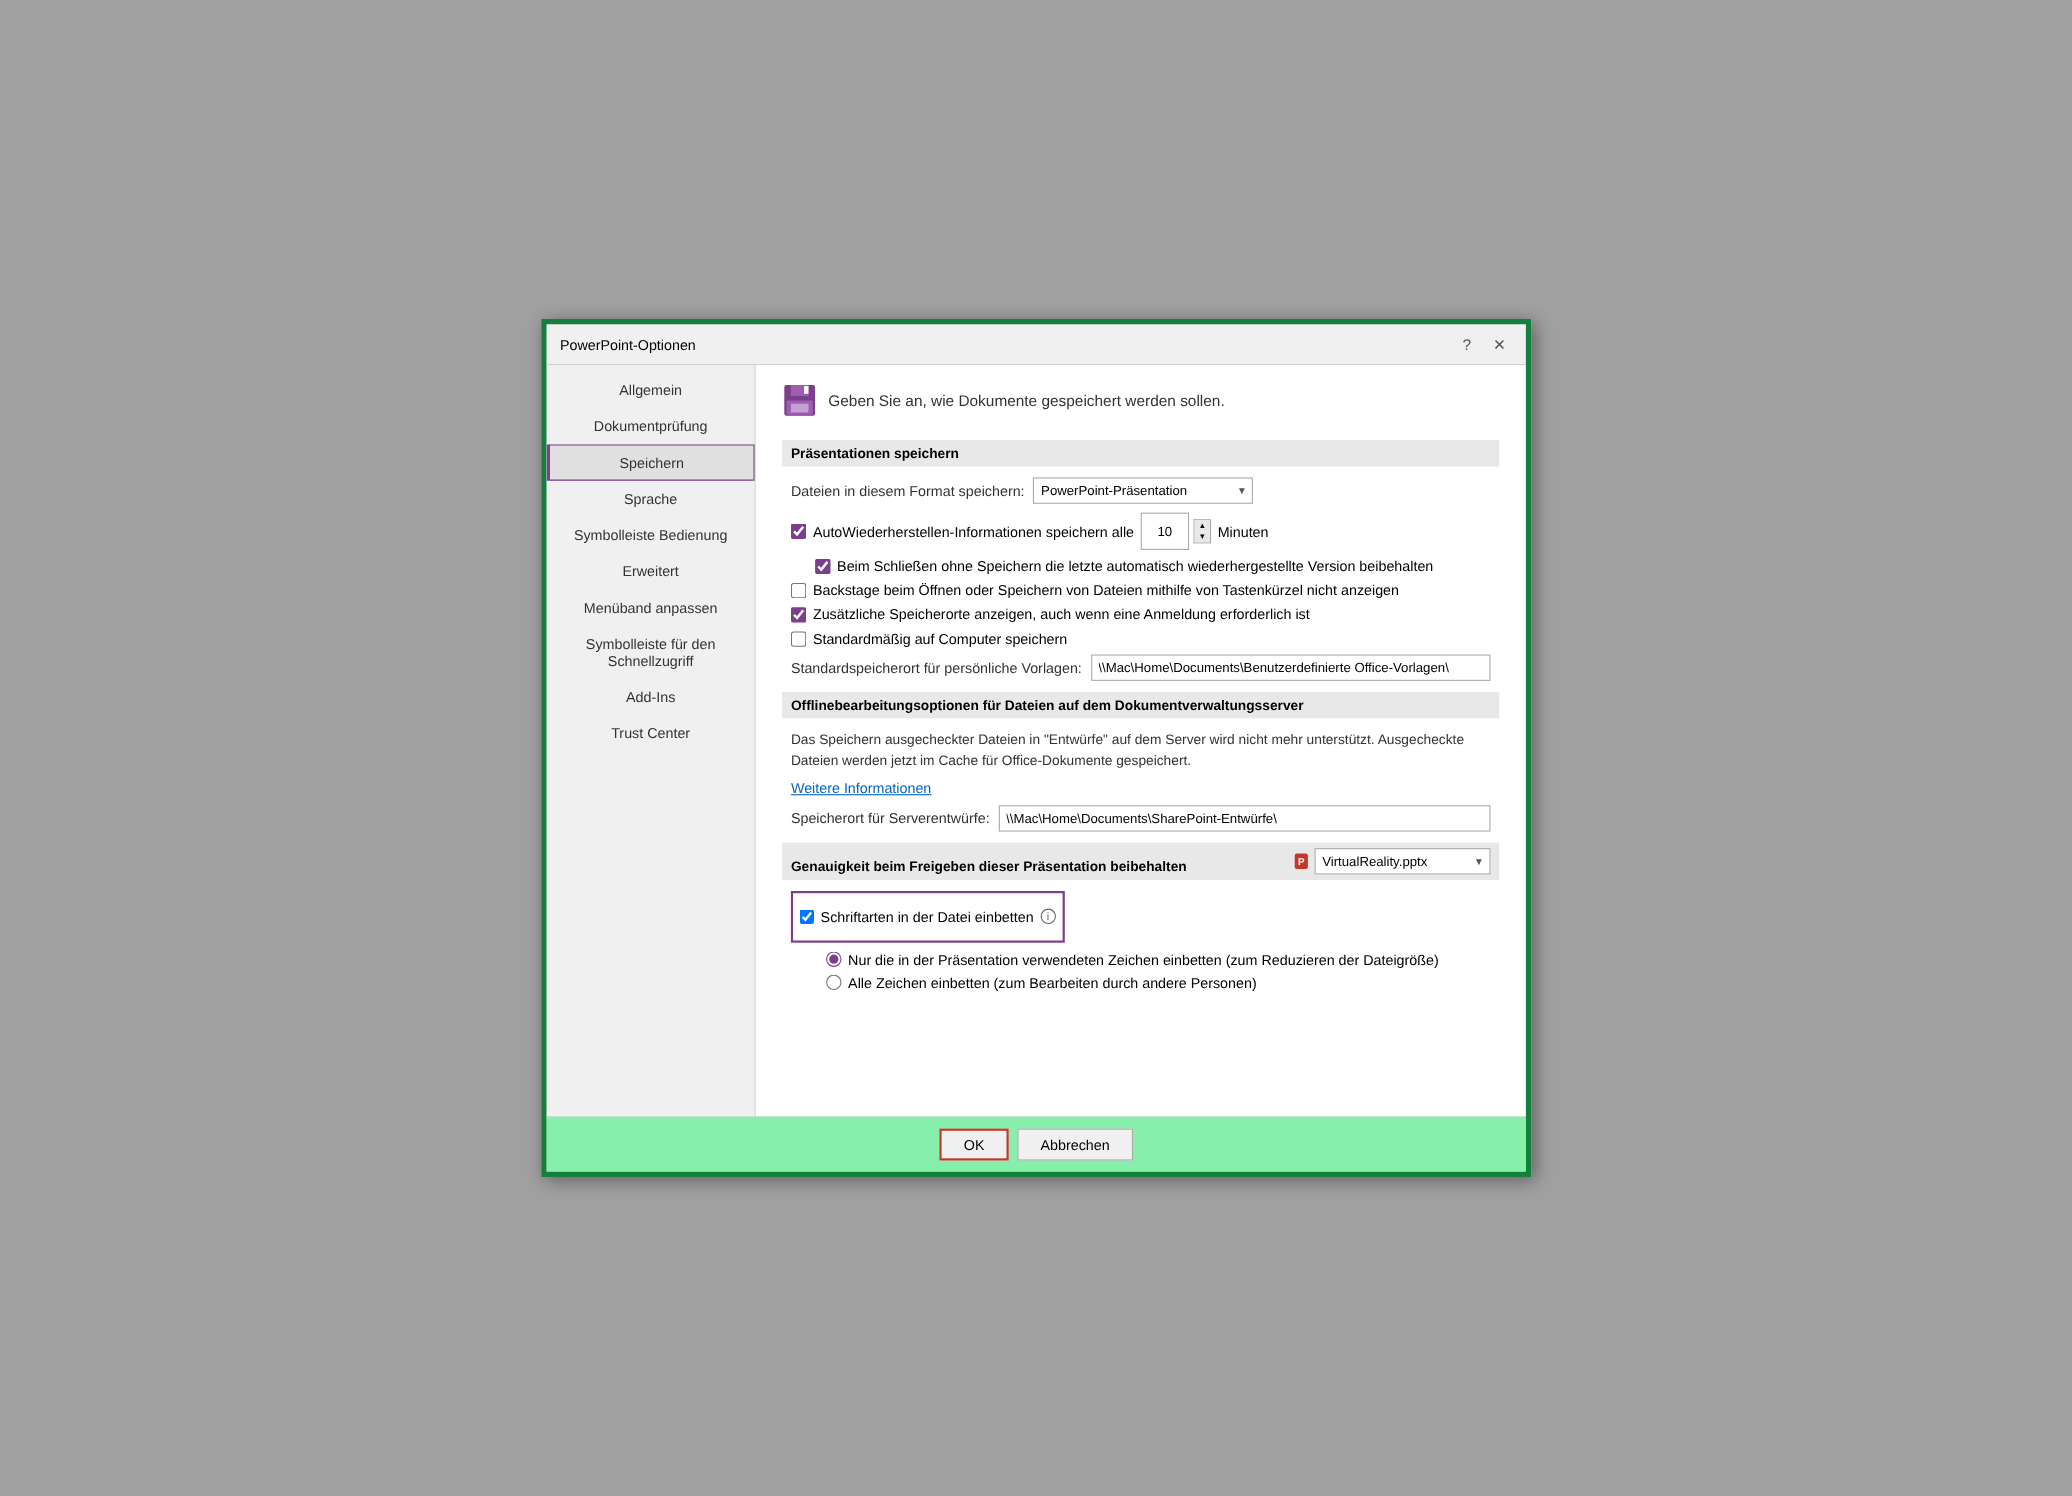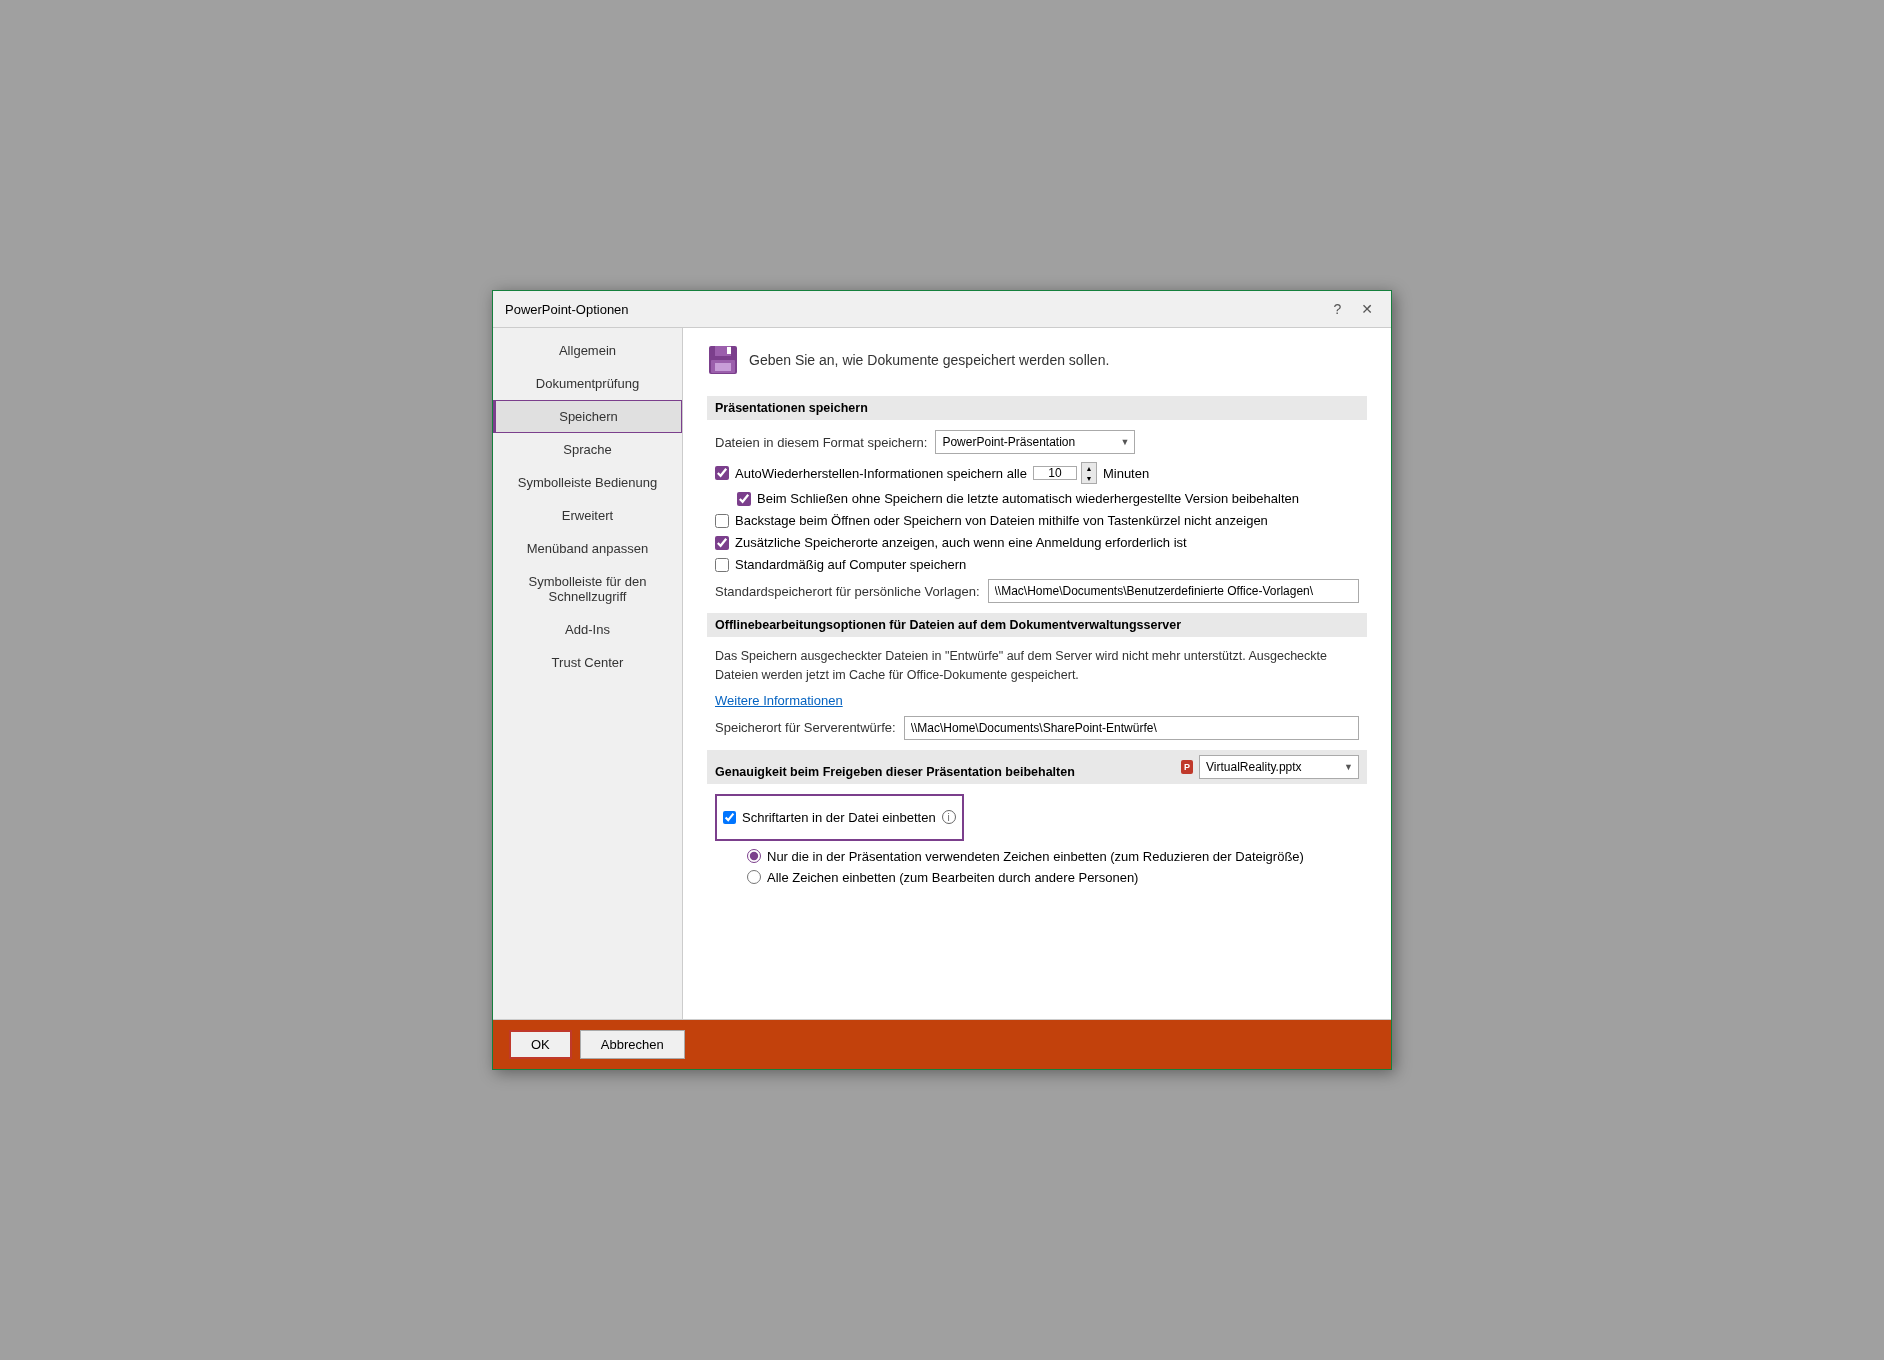--- a/index.html
+++ b/index.html
@@ -8,21 +8,21 @@
       display: flex;
       justify-content: center;
       align-items: center;
       min-height: 100vh;
       font-family: 'Segoe UI', Arial, sans-serif;
       font-size: 13px;
       color: #000;
     }
     .dialog {
       background: #f0f0f0;
-      border: 1px solid #15803d;
+      border: 5px solid #15803d;
       width: 900px;
       min-height: 780px;
       display: flex;
       flex-direction: column;
       box-shadow: 3px 3px 15px rgba(0,0,0,0.4);
     }
     .title-bar {
       background: #f0f0f0;
       border-bottom: 1px solid #ccc;
       padding: 8px 12px;
@@ -161,21 +161,21 @@
     }
     .checkbox-row input[type="checkbox"] {
       width: 14px;
       height: 14px;
       cursor: pointer;
       accent-color: #7b3f8c;
     }
     .minutes-input {
       border: 1px solid #aaa;
       width: 44px;
-      height: 14px;
+      height: 34px;
       text-align: center;
       font-size: 12px;
       display: inline-block;
     }
     .minutes-spinner {
       display: inline-flex;
       flex-direction: column;
       border: 1px solid #aaa;
       height: 22px;
       width: 16px;
@@ -199,25 +199,25 @@
       font-size: 13px;
     }
     .info-text {
       font-size: 12.5px;
       color: #333;
       line-height: 1.5;
       margin-bottom: 8px;
     }
     
     .dialog-footer {
-      background: #c2410c;
+      background: #86efac;
       border-top: 1px solid #ccc;
       padding: 10px 16px;
       display: flex;
-      justify-content: flex-start;
+      justify-content: center;
       gap: 8px;
     }
     .btn {
       padding: 5px 20px;
       font-size: 13px;
       cursor: pointer;
       border: 1px solid #aaa;
       background: #f0f0f0;
     }
     .btn.ok {

